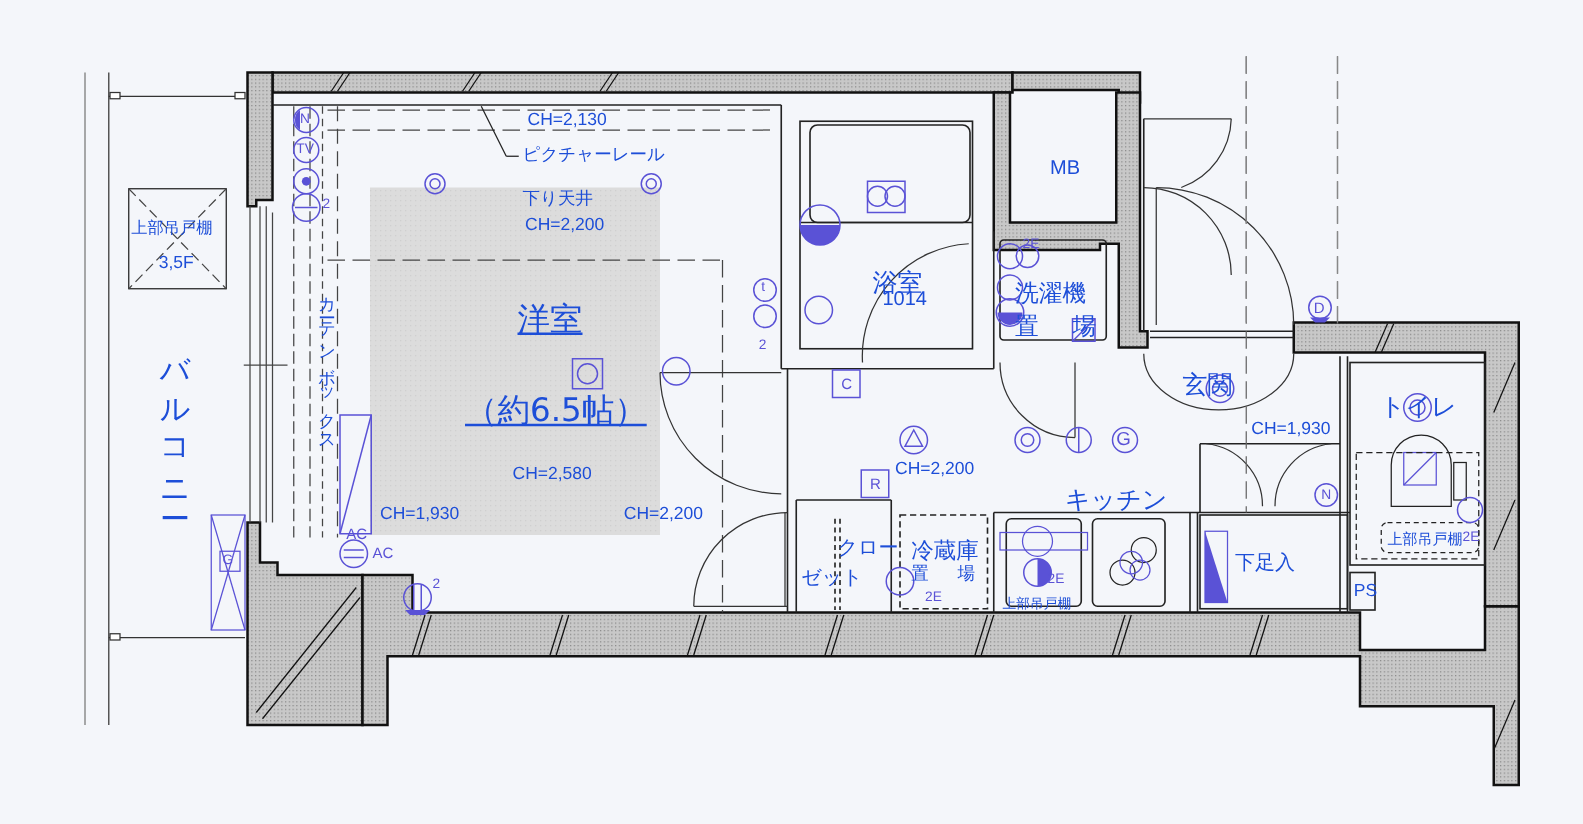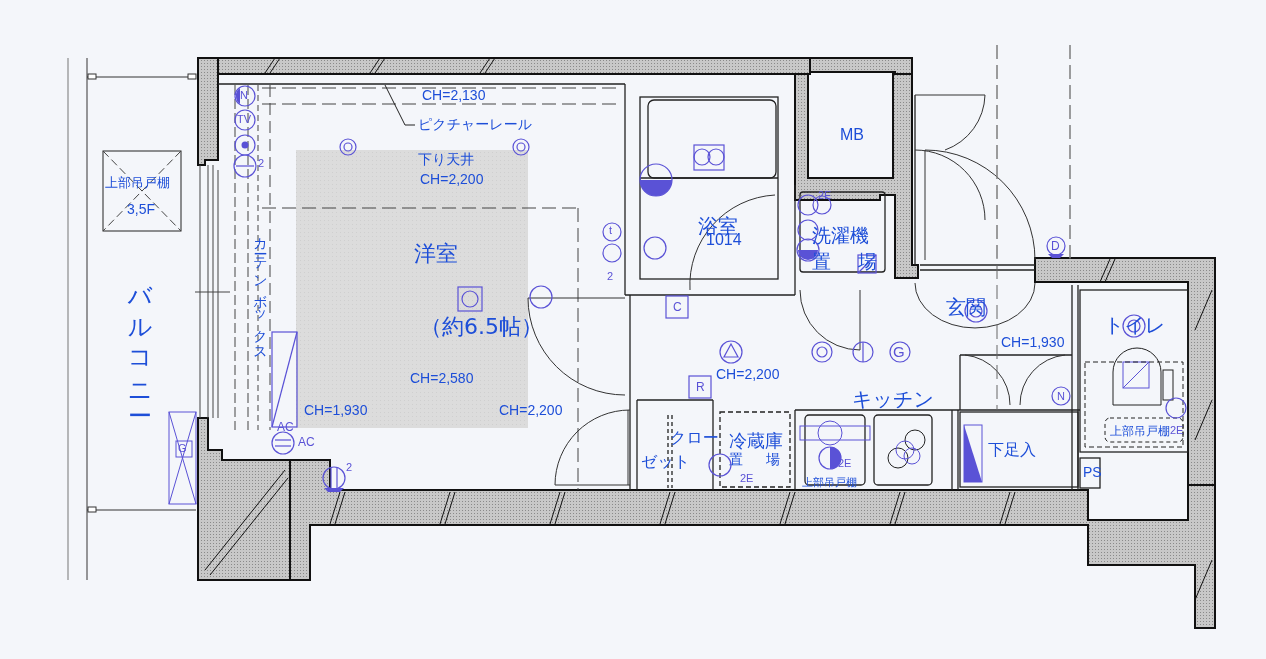--- a/index.html
+++ b/index.html
@@ -1,21 +1,21 @@
 <!DOCTYPE html>
 <html><head>
 <meta charset="utf-8">
 <style>
   html, body { margin:0; padding:0; }
   body { width:1266px; height:659px; background:#f4f6fa; position:relative; overflow:hidden;
          font-family:"DejaVu Sans", sans-serif; color:#1a1a1a; }
   #plan { position:absolute; left:0; top:0; }
   .lbl { position:absolute; white-space:nowrap; line-height:1; color:#1d4ed8; }
   .ch { font-family:"Liberation Sans", sans-serif; font-size:14px; }
-  .room-lg { font-size:22px; }
+  .room-lg { font-size:26px;text-decoration:underline; }
   .room-md { font-size:20px;margin-top:14px; }
   .room-sm { font-size:16px; }
   .vert { writing-mode:vertical-rl; letter-spacing:2px; }
   .blue { color:#5a52d6; font-family:"Liberation Sans", sans-serif; }
 </style>
 </head>
 <body>
 
 <svg id="plan" width="1266" height="659" viewBox="0 0 1266 659" xmlns="http://www.w3.org/2000/svg">
   <defs>
@@ -278,21 +278,21 @@
 <div class="lbl" style="left:105px;top:176px;font-size:13px;">上部吊戸棚</div>
 <div class="lbl ch" style="left:127px;top:202px;">3,5F</div>
 <div class="lbl blue" style="left:178px;top:443px;font-size:11px;">G</div>
 
 <div class="lbl ch" style="left:422px;top:88px;">CH=2,130</div>
 <div class="lbl" style="left:418px;top:117px;font-size:14px;">ピクチャーレール</div>
 <div class="lbl" style="left:418px;top:152px;font-size:14px;">下り天井</div>
 <div class="lbl ch" style="left:420px;top:172px;">CH=2,200</div>
 <div class="lbl vert" style="left:254px;top:228px;font-size:14px;">カーテンボックス</div>
 <div class="lbl room-lg" style="left:414px;top:243px;">洋室</div>
-<div class="lbl room-lg" style="left:372px;top:316px;margin-left:48px;">（約6.5帖）</div>
+<div class="lbl room-lg" style="left:372px;top:316px;">（約6.5帖）</div>
 <div class="lbl ch" style="left:410px;top:371px;text-align:center;">CH=2,580</div>
 <div class="lbl ch" style="left:304px;top:403px;">CH=1,930</div>
 <div class="lbl ch" style="left:499px;top:403px;">CH=2,200</div>
 <div class="lbl blue" style="left:277px;top:421px;font-size:12px;">AC</div>
 <div class="lbl blue" style="left:298px;top:436px;font-size:12px;">AC</div>
 
 <div class="lbl blue" style="left:237px;top:90px;font-size:11px;">IN</div>
 <div class="lbl blue" style="left:237px;top:114px;font-size:11px;">TV</div>
 <div class="lbl blue" style="left:258px;top:158px;font-size:11px;">2</div>
 <div class="lbl blue" style="left:346px;top:462px;font-size:11px;">2</div>

